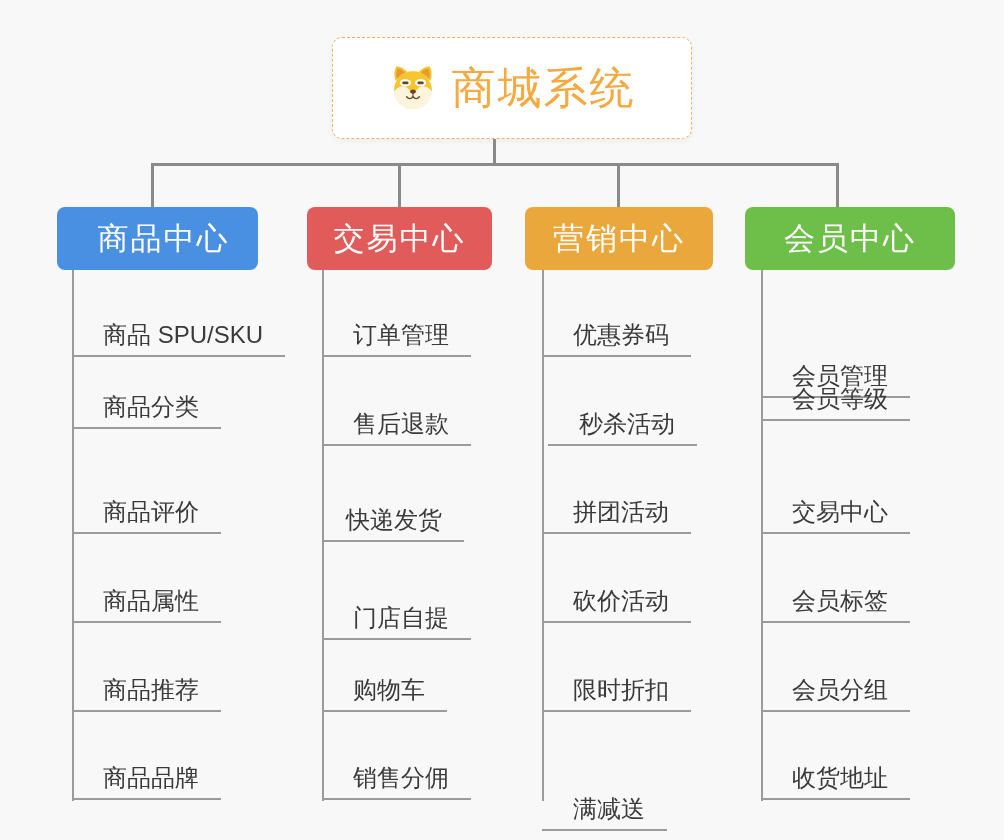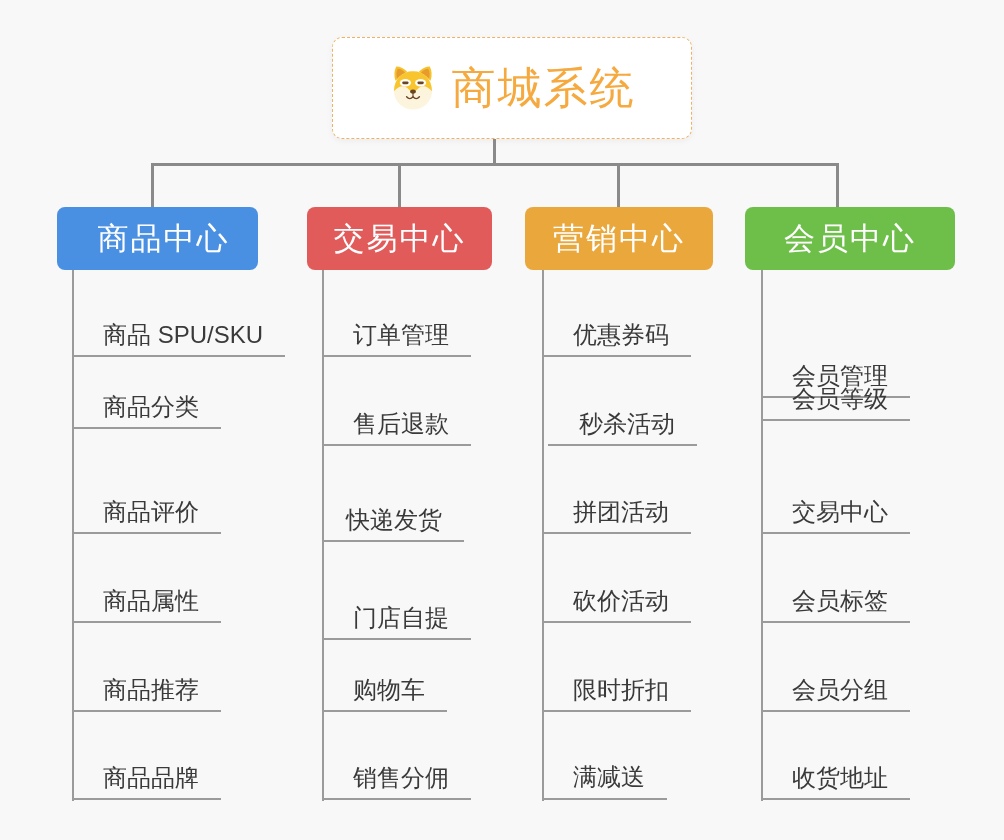--- a/index.html
+++ b/index.html
@@ -151,21 +151,21 @@
   <div class="leaf" style="left:322px; top:505px;padding-left:24px;">快递发货</div>
   <div class="leaf" style="left:322px; top:586px;margin-top:17px;">门店自提</div>
   <div class="leaf" style="left:322px; top:675px;">购物车</div>
   <div class="leaf" style="left:322px; top:763px;">销售分佣</div>
 
   <div class="leaf" style="left:542px; top:320px;">优惠券码</div>
   <div class="leaf" style="left:542px; top:409px;margin-left:6px;">秒杀活动</div>
   <div class="leaf" style="left:542px; top:497px;">拼团活动</div>
   <div class="leaf" style="left:542px; top:586px;">砍价活动</div>
   <div class="leaf" style="left:542px; top:675px;">限时折扣</div>
-  <div class="leaf" style="left:542px; top:763px;font-family:Liberation Serif, serif;">满减送</div>
+  <div class="leaf" style="left:542px; top:794px;">满减送</div>
 
   <div class="leaf" style="left:761px; top:320px;margin-top:41px;">会员管理</div>
   <div class="leaf" style="left:761px; top:384px;">会员等级</div>
   <div class="leaf" style="left:761px; top:497px;">交易中心</div>
   <div class="leaf" style="left:761px; top:586px;">会员标签</div>
   <div class="leaf" style="left:761px; top:675px;">会员分组</div>
   <div class="leaf" style="left:761px; top:763px;">收货地址</div>
 
 </div>
 

